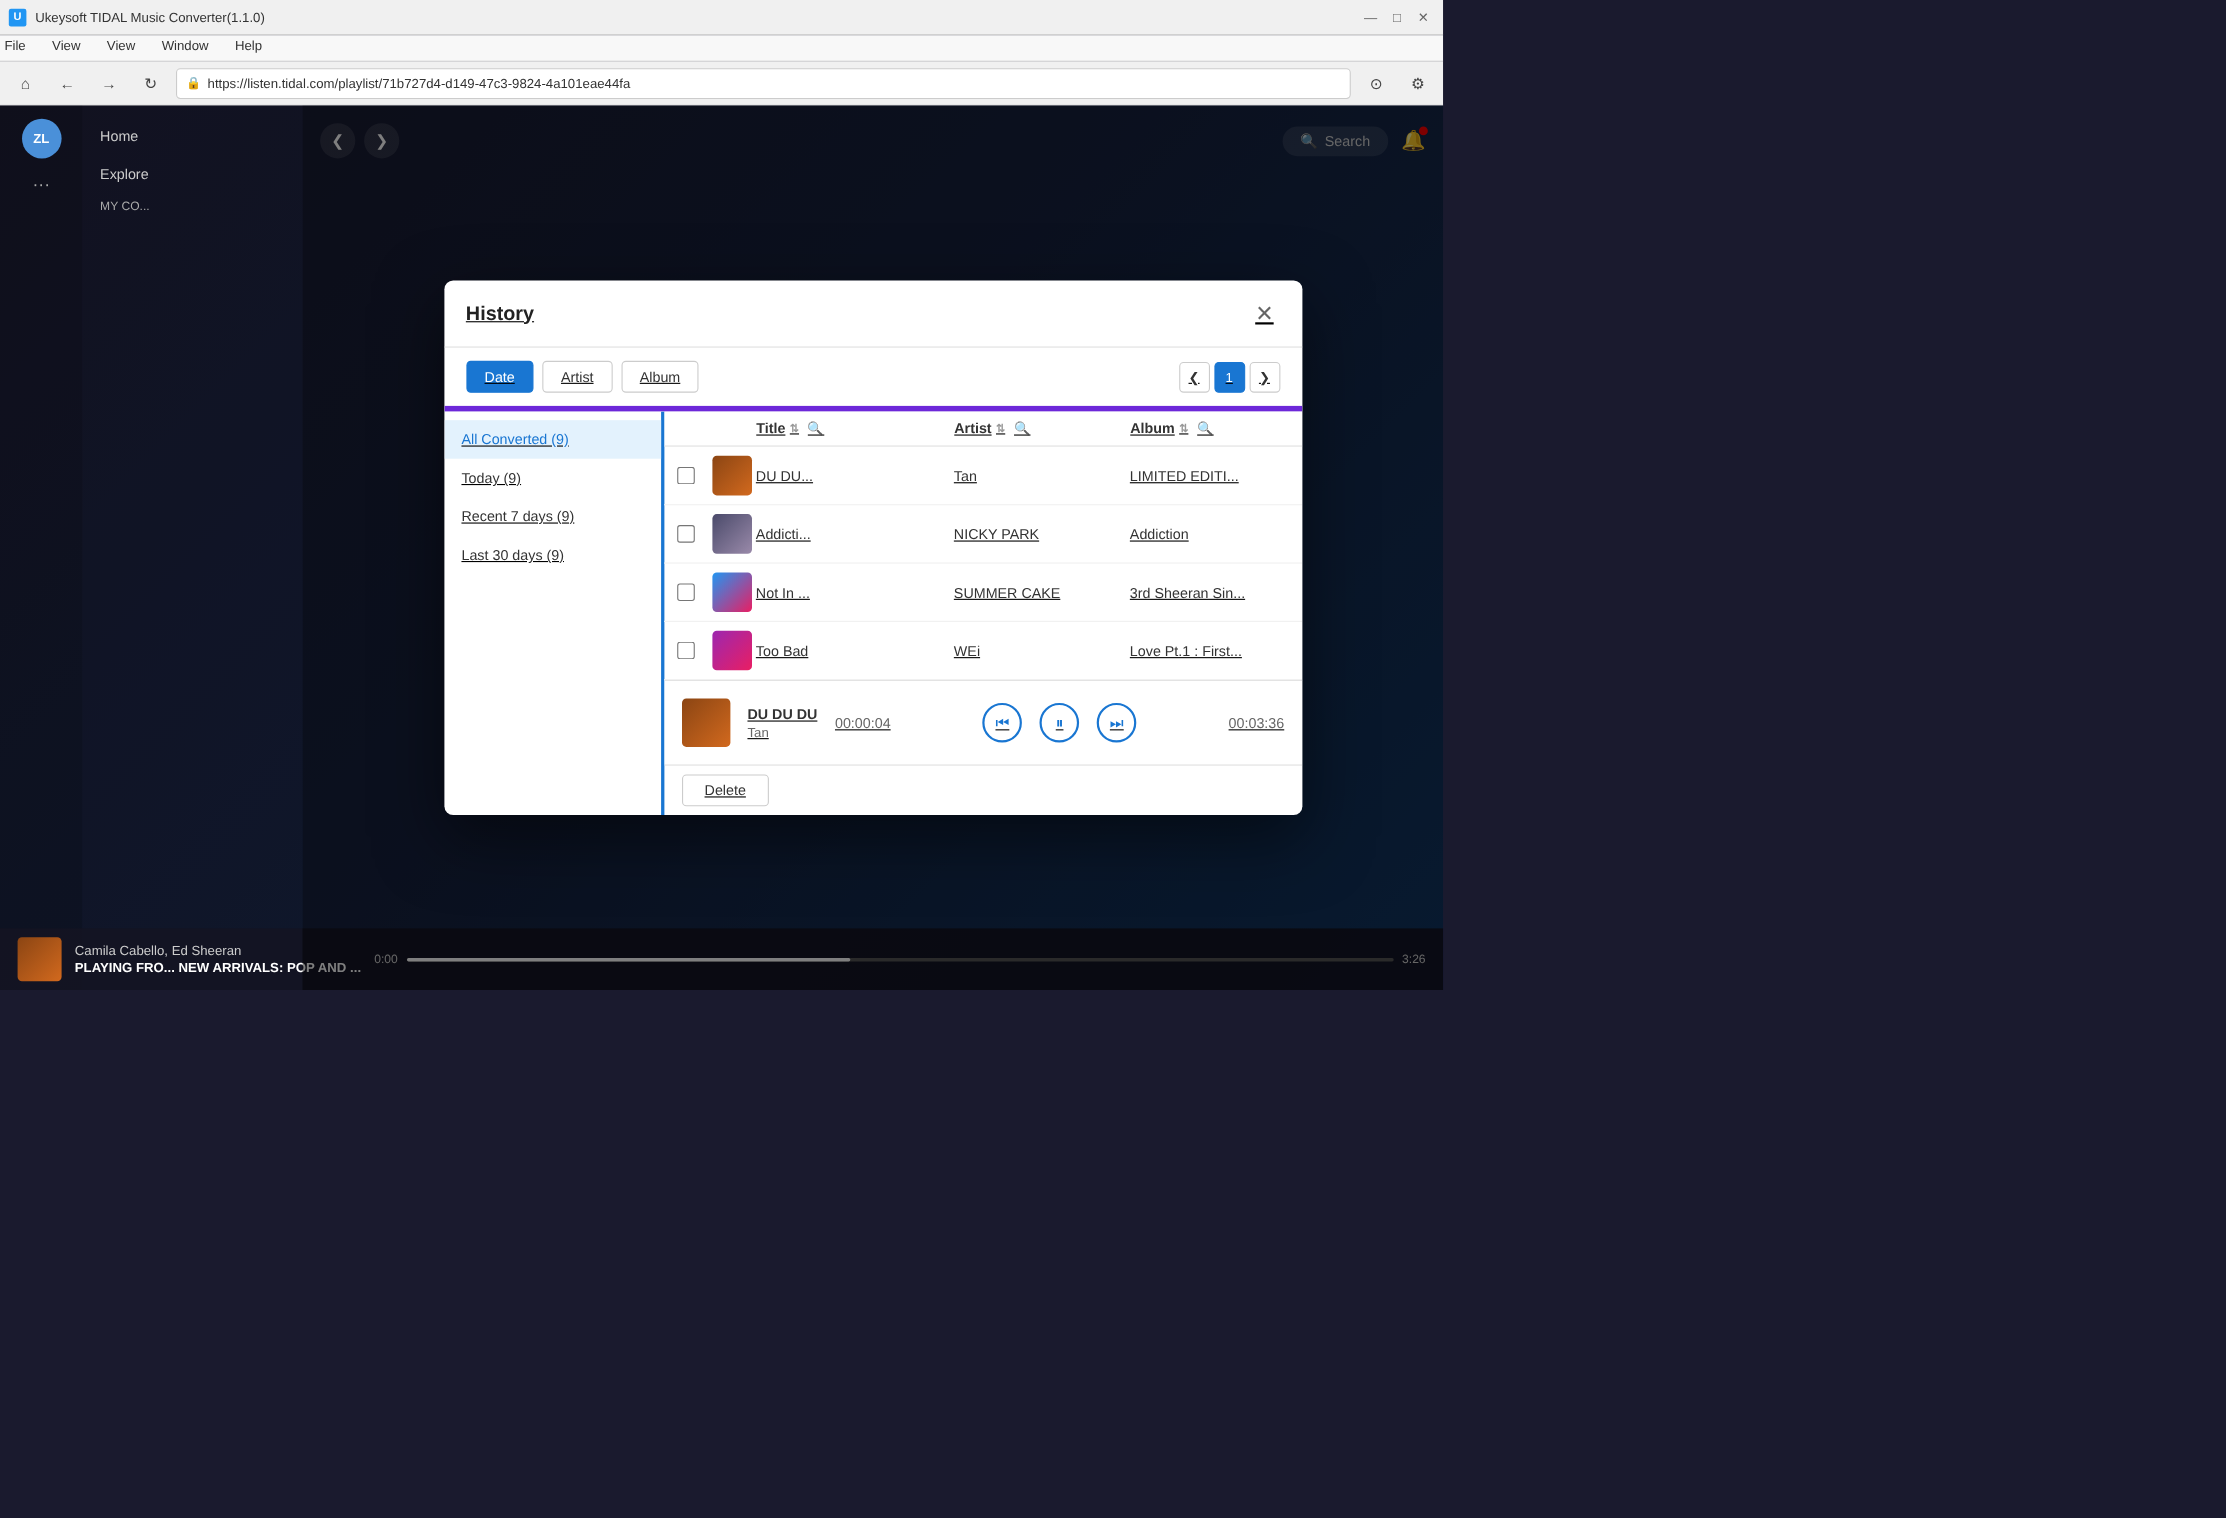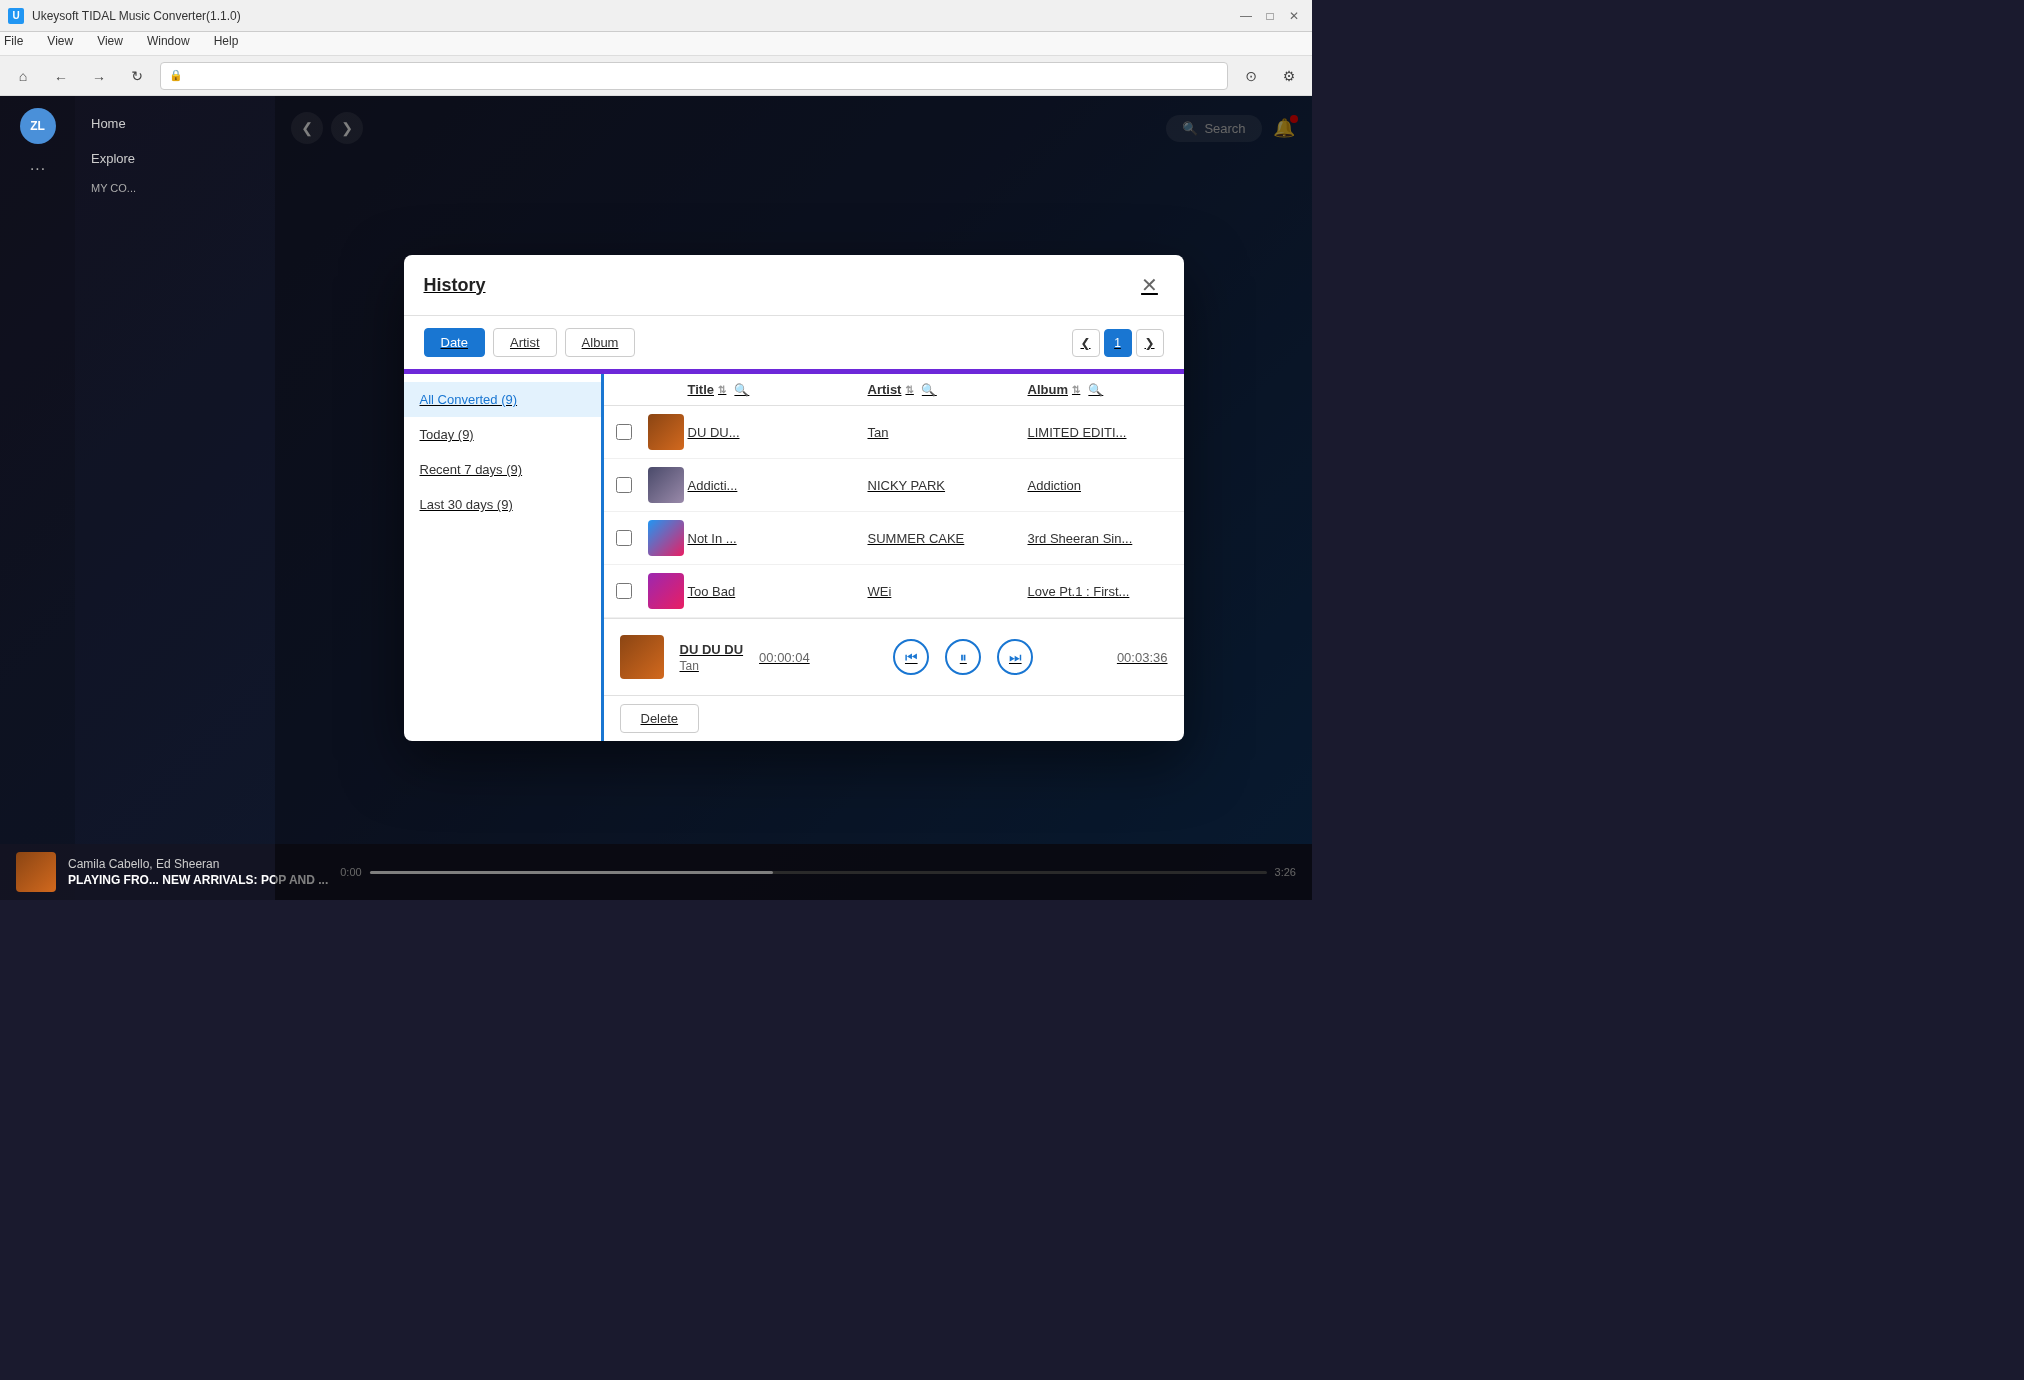--- a/index.html
+++ b/index.html
@@ -430,20 +430,21 @@
     <span class="menubar-item">Help</span>
   </div>
 
   <div class="toolbar">
     <button class="toolbar-btn">⌂</button>
     <button class="toolbar-btn">←</button>
     <button class="toolbar-btn">→</button>
     <button class="toolbar-btn">↻</button>
     <div class="address-bar">
       <span class="address-bar-lock">🔒</span>
+      <span class="address-bar-url">https://listen.tidal.com/playlist/71b727d4-d149-47c3-9824-4a101eae44fa</span>
     </div>
     <button class="toolbar-btn">⊙</button>
     <button class="toolbar-btn">⚙</button>
   </div>
 
   <div class="app-bg">
 
     <div class="sidebar">
       <div class="sidebar-avatar">ZL</div>
       <div class="sidebar-dots">···</div>

